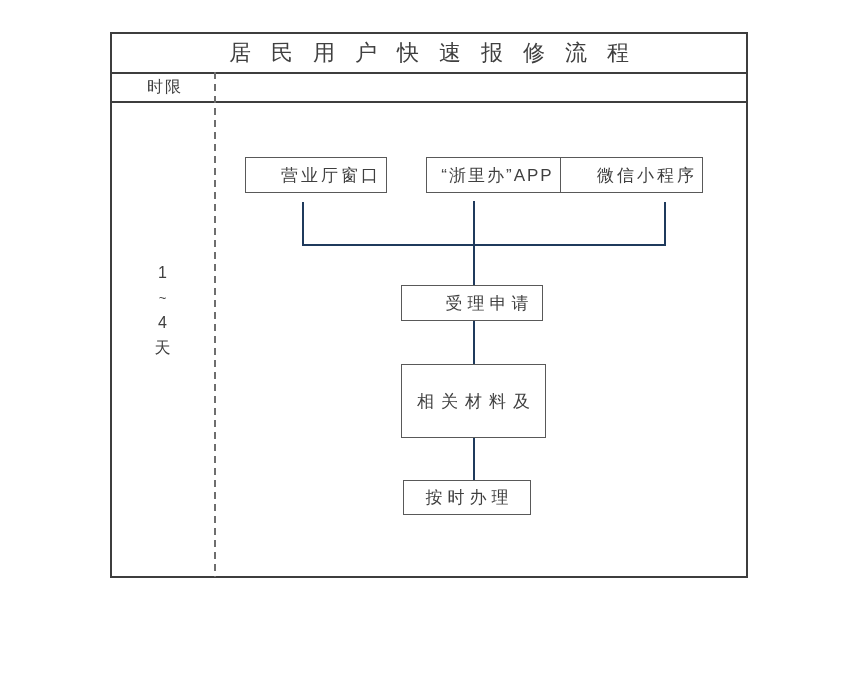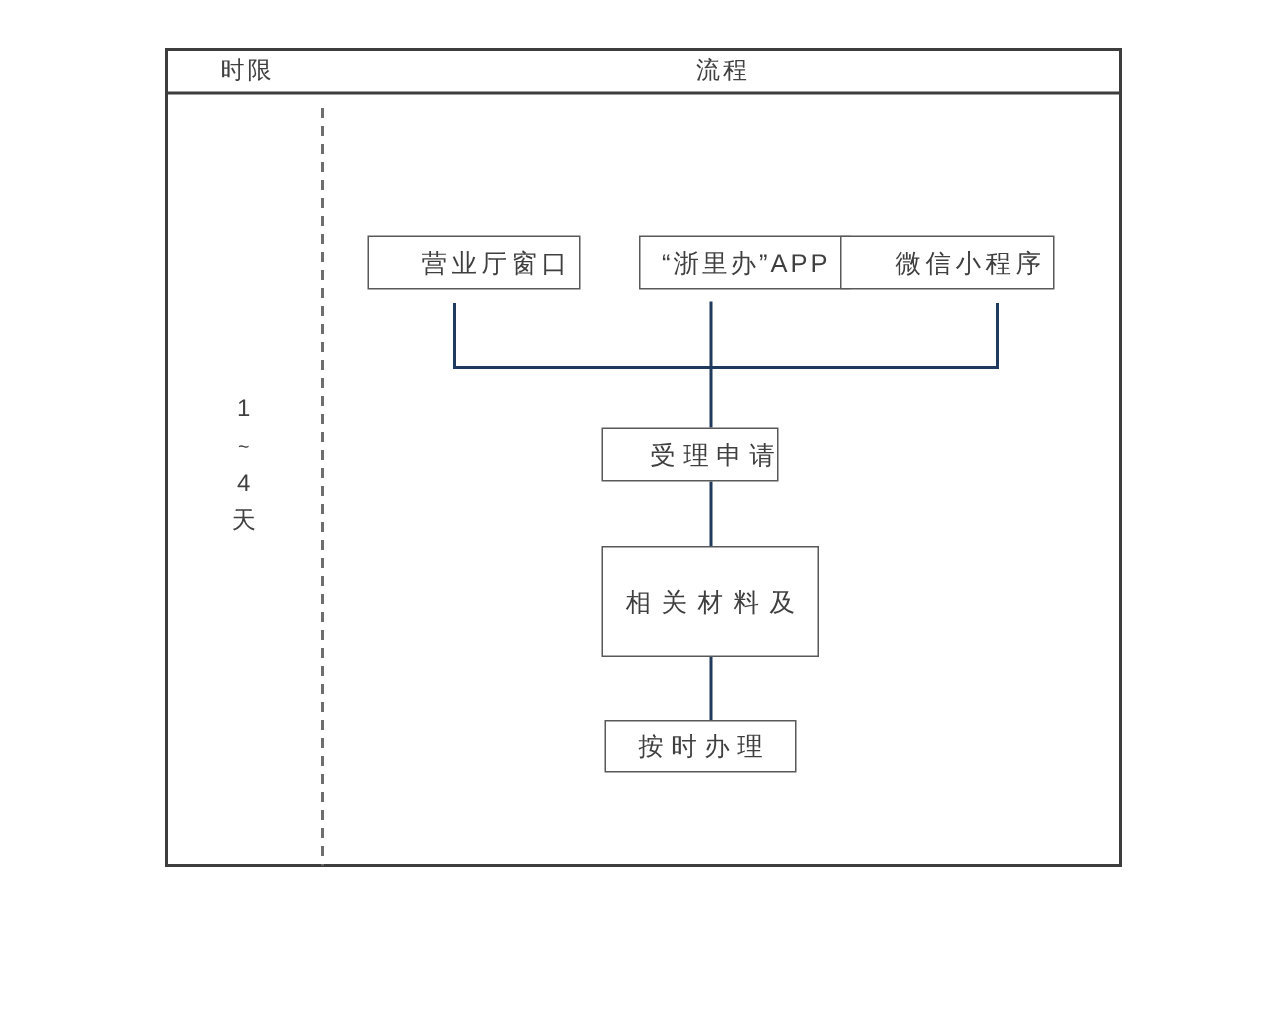--- a/index.html
+++ b/index.html
@@ -100,21 +100,21 @@
     white-space: nowrap;
   }
   .ls2 { letter-spacing: 2px; text-indent: 2px; }
   .ls3 { letter-spacing: 3px; text-indent: 3px; }
   .ls5 { letter-spacing: 5px; text-indent: 5px; }
   .ls7 { letter-spacing: 7px; text-indent: 7px; }
 
   #node-channel-1 { left: 245px; top: 157px; width: 142px; height: 36px; padding-left: 27px; }
   #node-channel-2 { left: 426px; top: 157px; width: 141px; height: 36px; }
   #node-channel-3 { left: 560px; top: 157px; width: 143px; height: 36px; padding-left: 28px; }
-  #node-accept    { left: 401px; top: 285px; width: 118px; height: 36px; padding-left: 30px; }
+  #node-accept    { left: 401px; top: 285px; width: 142px; height: 36px; padding-left: 30px; }
   #node-review    { left: 401px; top: 364px; width: 145px; height: 74px;
                     flex-direction: column; line-height: 27px; }
   #node-handle    { left: 403px; top: 480px; width: 128px; height: 35px; }
 
   
   .conn {
     position: absolute;
     background: #1f3a5c;
   }
   #conn-drop-left   { left: 302px; top: 202px; width: 2px; height: 43px; }
@@ -123,23 +123,25 @@
   #conn-horizontal  { left: 302px; top: 244px; width: 364px; height: 2px; }
   #conn-accept-review { left: 473px; top: 320px; width: 2px; height: 45px; }
   #conn-review-handle { left: 473px; top: 437px; width: 2px; height: 44px; }
 </style>
 </head>
 <body>
 
 <div class="canvas">
 
   <div class="frame">
+    <div class="title-row">
+      <h1 class="title">居民用户快速报修流程</h1>
+    </div>
     <div class="header-row">
       <div class="header-cell left">时限</div>
-      <div class="header-cell right">流程</div>
     </div>
   </div>
 
   <div class="dashed-divider"></div>
 
   <div class="timeline">
     <span>1</span>
     <span class="tilde">~</span>
     <span>4</span>
     <span>天</span>

